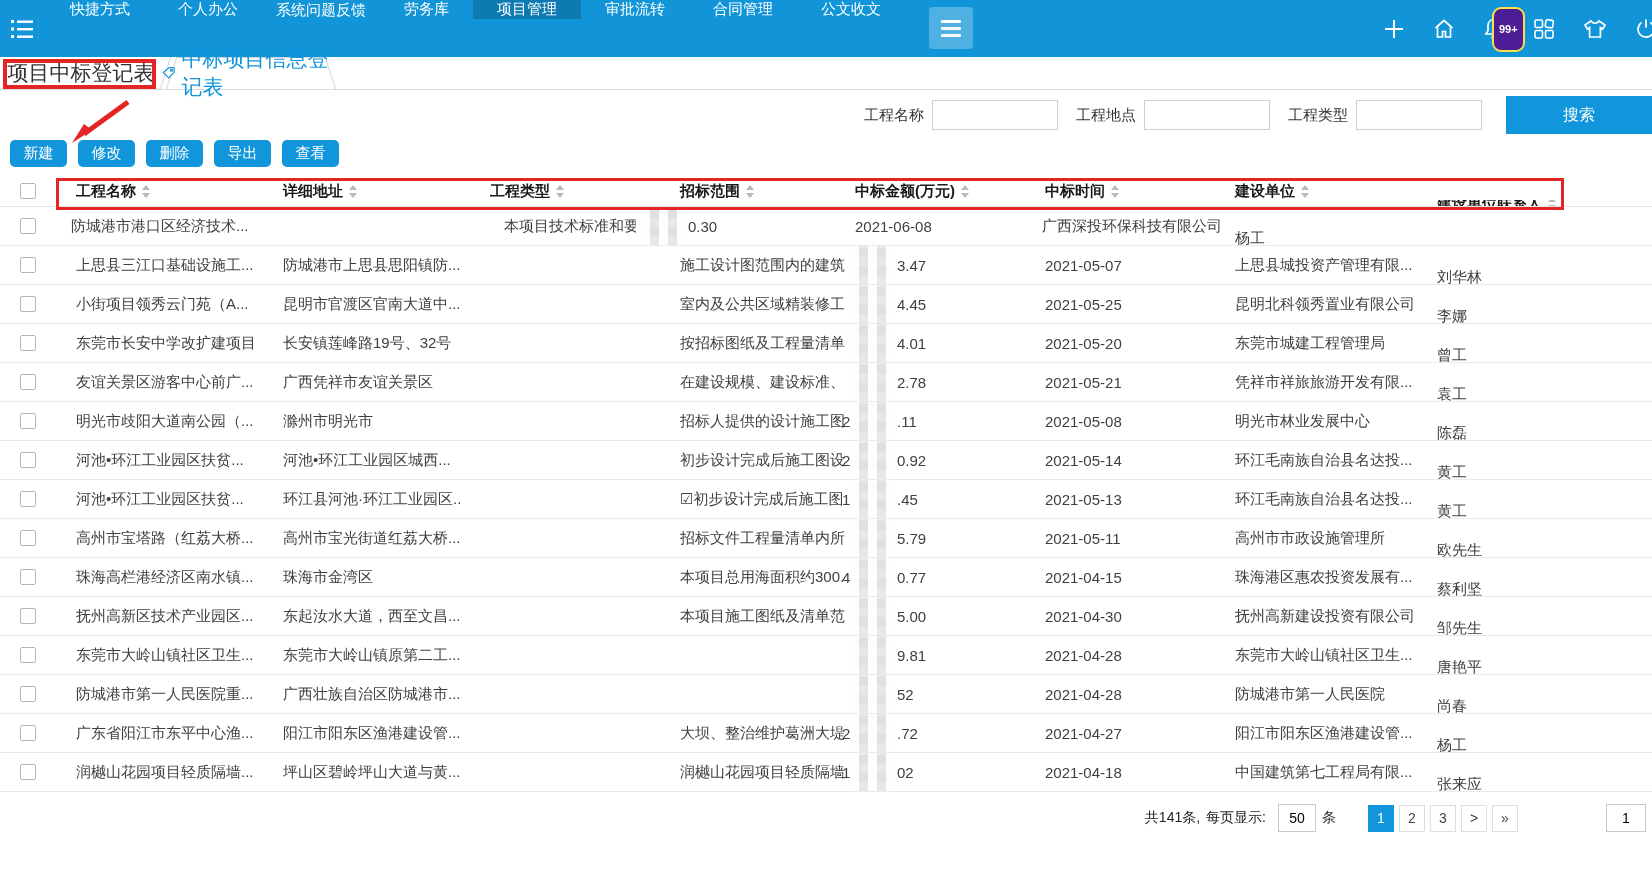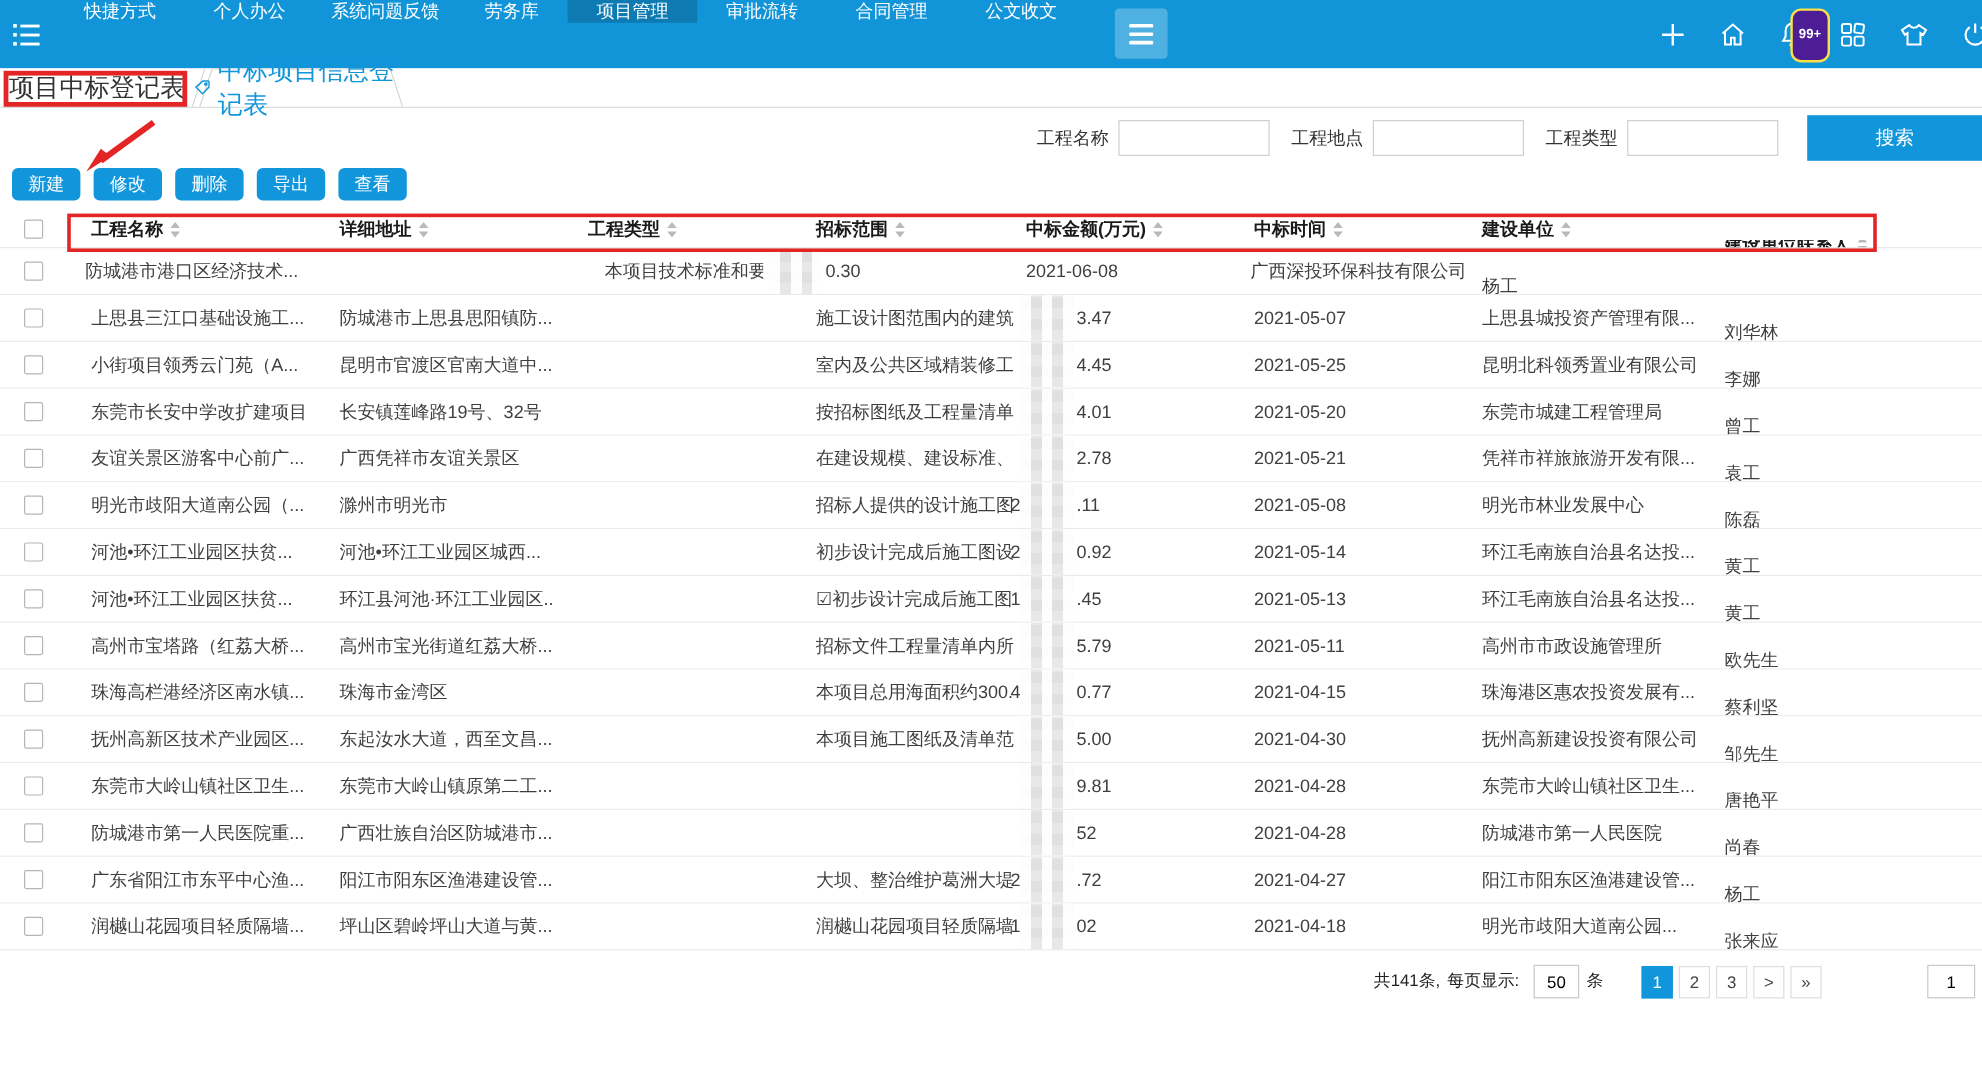--- a/index.html
+++ b/index.html
@@ -727,21 +727,21 @@
         </div>
     <div class="td c-amt">
       <span class="amt-pre">1</span>
           <span class="redact"></span>
           <span class="amt-suf">02</span>
     </div>
     <div class="td c-date">
           <span>2021-04-18</span>
         </div>
     <div class="td c-unit">
-          <span>明光市歧阳大道南公园...</span>
+          <span>中国建筑第七工程局有限...</span>
         </div>
     <div class="td c-contact">
           <span>张来应</span>
         </div>
   </div>
 </div>
 </div>
 
 <div class="pager">
   <span class="txt">共141条,</span>

